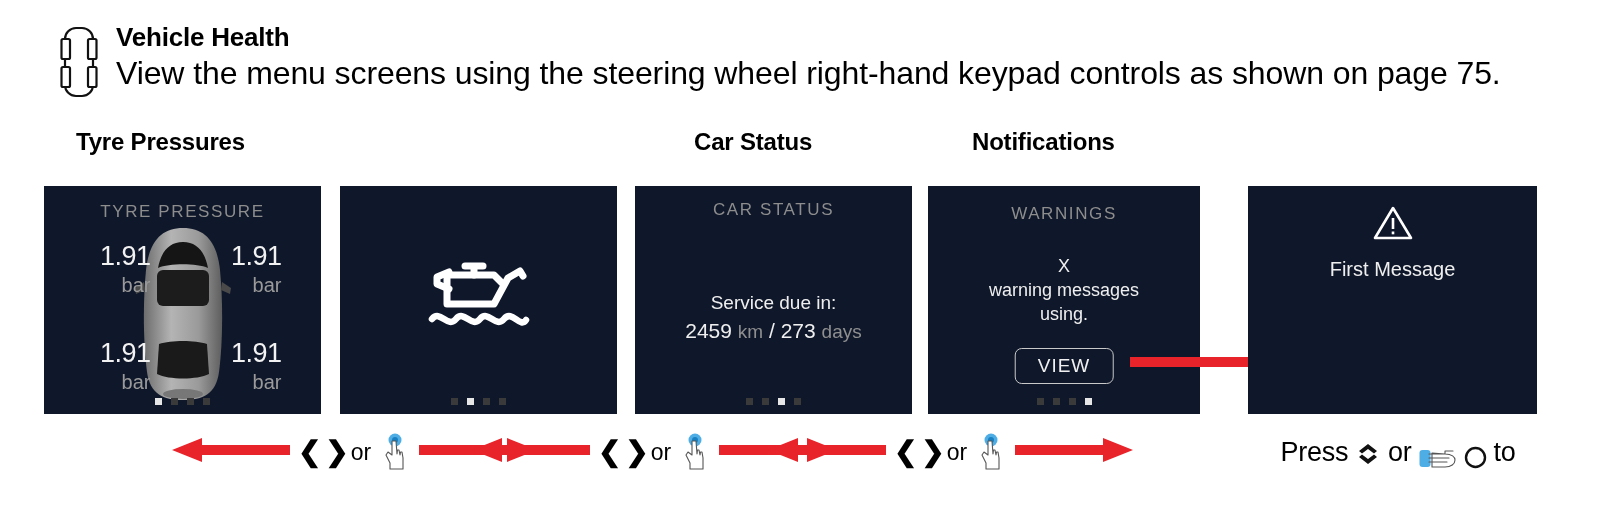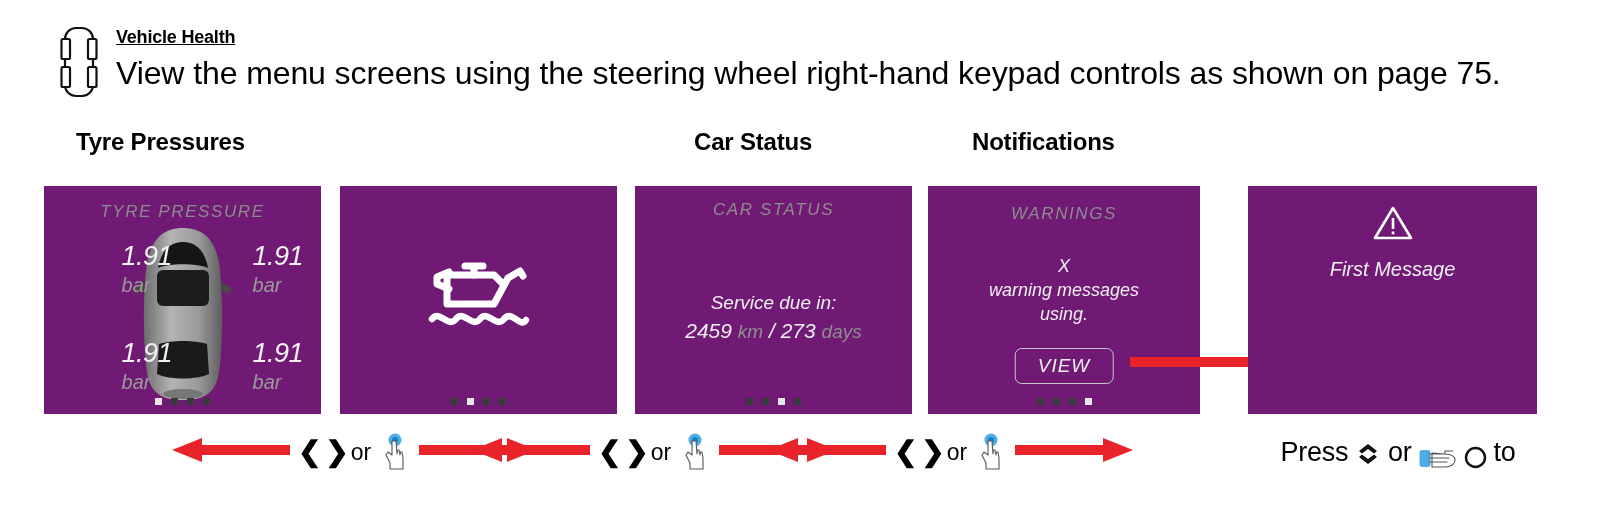--- a/index.html
+++ b/index.html
@@ -10,40 +10,40 @@
     color:#000;
     overflow:hidden;
     position:relative;
   }
   .page{position:relative;width:1600px;height:512px;}
 
   
   .header{position:absolute;left:56px;top:22px;display:flex;align-items:flex-start;}
   .veh-icon{width:46px;height:72px;flex:0 0 auto;margin-right:14px;margin-top:4px;}
   .header-text{display:flex;flex-direction:column;}
-  .h-title{font-size:18px;font-weight:bold;line-height:30px;letter-spacing:-0.2px;text-decoration:underline;}
+  .h-title{font-size:26px;font-weight:bold;line-height:30px;letter-spacing:-0.2px;}
   .h-desc{font-size:32px;line-height:34px;letter-spacing:-0.1px;margin-top:4px;}
 
   
   .col-head{position:absolute;font-size:24px;font-weight:bold;letter-spacing:-0.2px;top:128px;}
 
   
-  .screen{position:absolute;background:#701a75;top:186px;overflow:hidden;font-style:italic;}
+  .screen{position:absolute;background:#0f172a;top:186px;overflow:hidden;}
   .scr-title{
     position:absolute;left:0;right:0;text-align:center;
     color:#8d8d8d;font-size:17px;letter-spacing:1.6px;font-weight:400;
   }
   .dots{position:absolute;left:0;right:0;bottom:9px;display:flex;justify-content:center;gap:9px;}
   .dot{width:7px;height:7px;background:#3a3a3a;}
   .dot.on{background:#e6e6e6;}
 
   
   #screen-tyre{left:44px;width:277px;height:228px;}
   #screen-tyre .scr-title{top:16px;}
-  .tp-val{position:absolute;color:#f2f2f2;font-size:27px;font-weight:400;letter-spacing:-0.5px;text-align:right;width:72px;}
+  .tp-val{position:absolute;color:#f2f2f2;font-size:27px;font-weight:400;letter-spacing:-0.5px;text-align:left;width:72px;}
   .tp-unit{position:absolute;color:#9a9a9a;font-size:20px;text-align:center;width:72px;}
   .tp-fl{left:56px;top:55px;} .tp-flu{left:56px;top:88px;}
   .tp-fr{left:187px;top:55px;} .tp-fru{left:187px;top:88px;}
   .tp-rl{left:56px;top:152px;} .tp-rlu{left:56px;top:185px;}
   .tp-rr{left:187px;top:152px;} .tp-rru{left:187px;top:185px;}
   .car-img{position:absolute;left:50%;top:40px;transform:translateX(-50%);width:104px;height:176px;}
 
   
   #screen-oil{left:340px;width:277px;height:228px;}
   .oil-icon{position:absolute;left:50%;top:70px;transform:translateX(-50%);width:110px;height:80px;}

